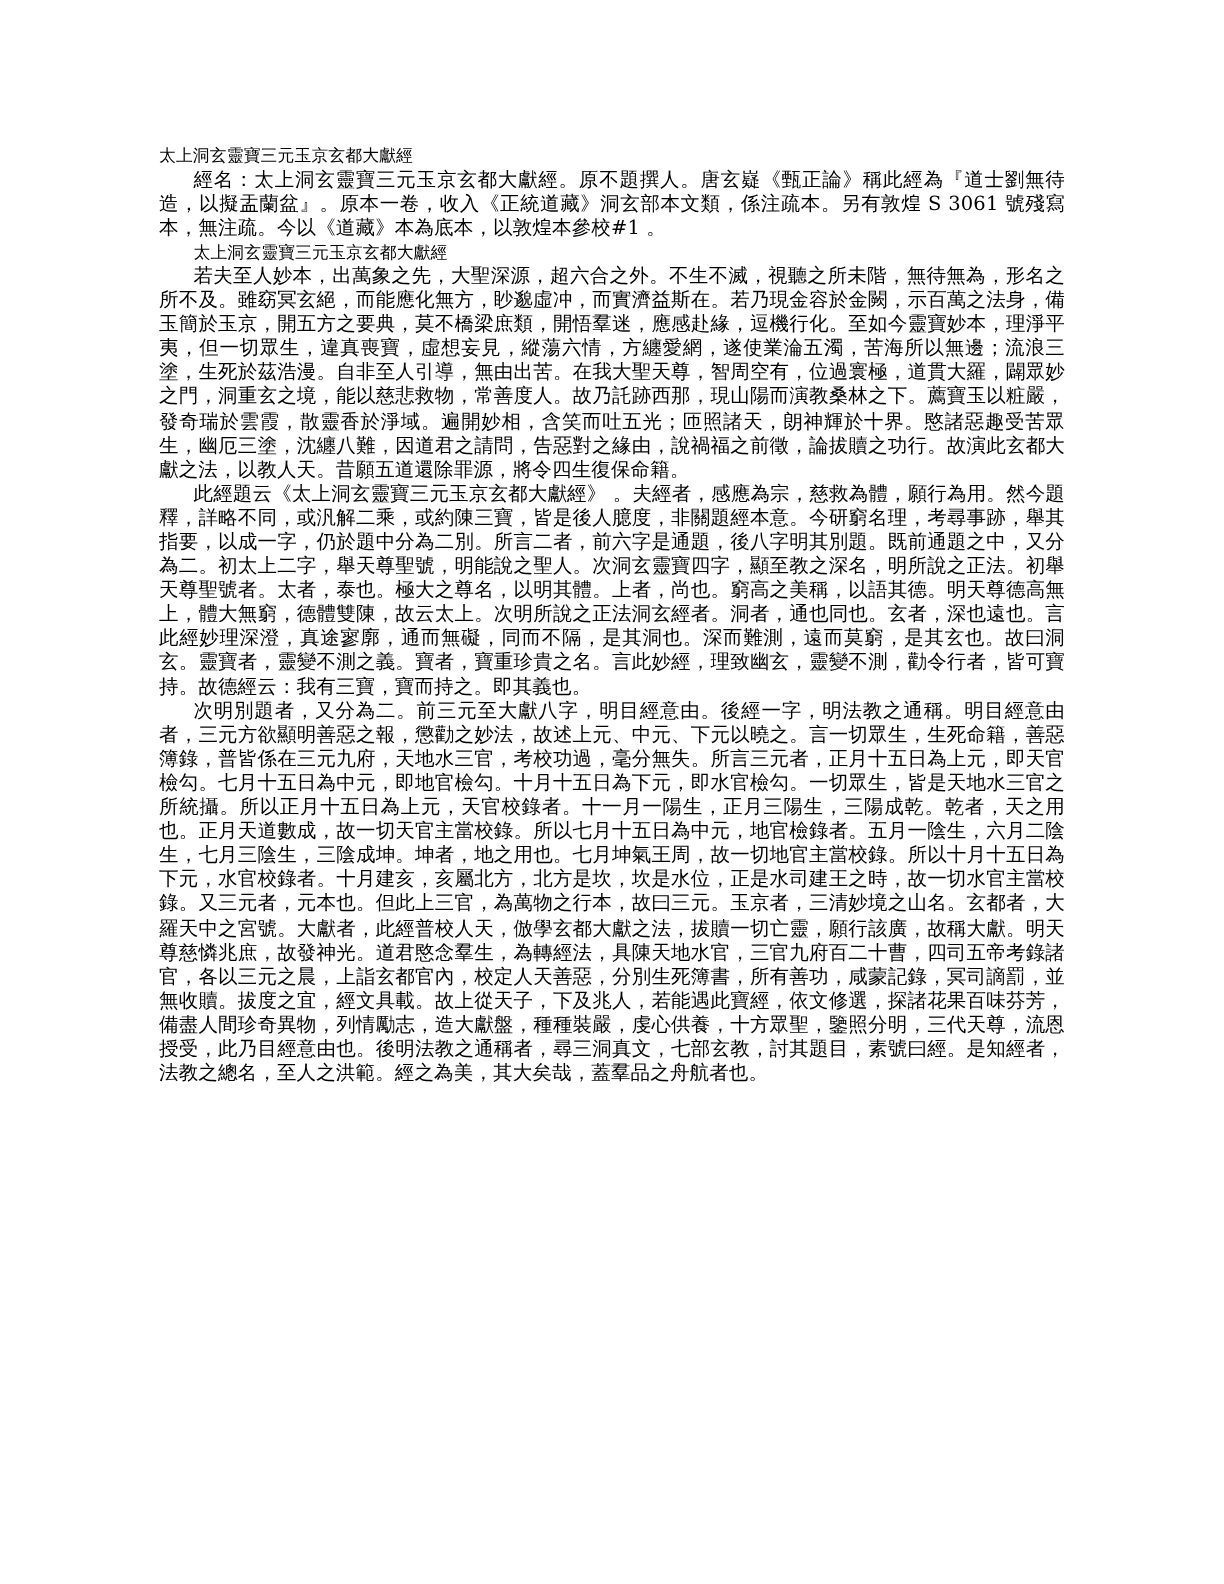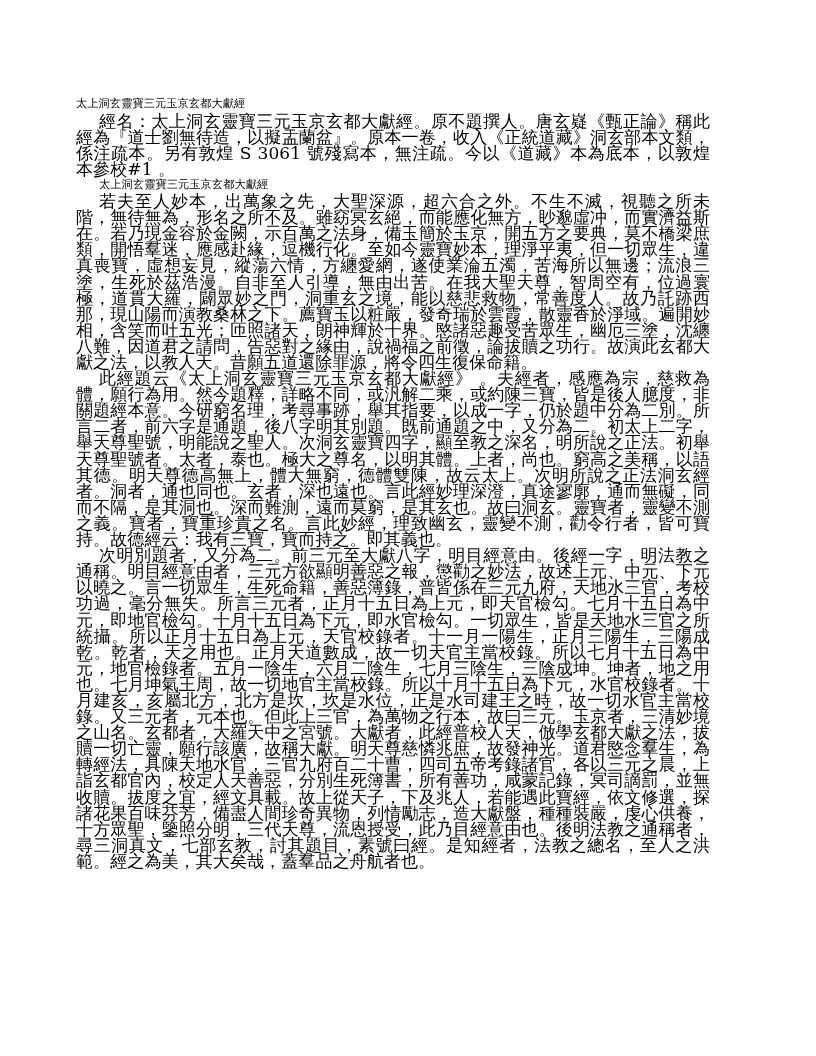--- a/index.html
+++ b/index.html
@@ -12,33 +12,33 @@
     height: 1056px;
     font-family: "DejaVu Serif", "Liberation Serif", serif;
     color: #000000;
     -webkit-font-smoothing: antialiased;
   }
   .page {
     position: relative;
     box-sizing: border-box;
     width: 816px;
     height: 1056px;
-    padding: 96px 106px 96px 76px;
+    padding: 96px 106px 96px 106px;
     background: #ffffff;
   }
   .doc-title {
     font-size: 11.2px;
     line-height: 16.1px;
     letter-spacing: 0.1px;
     text-align: left;
     margin: 0 0 0.5px 0;
     font-weight: normal;
   }
   .para {
-    font-size: 17px;
+    font-size: 13px;
     line-height: 16.1px;
     letter-spacing: 0.1px;
     margin: 0;
     text-align: justify;
     text-justify: inter-character;
     text-indent: 23px;
     word-break: break-all;
     overflow-wrap: anywhere;
   }
   .section-head {

